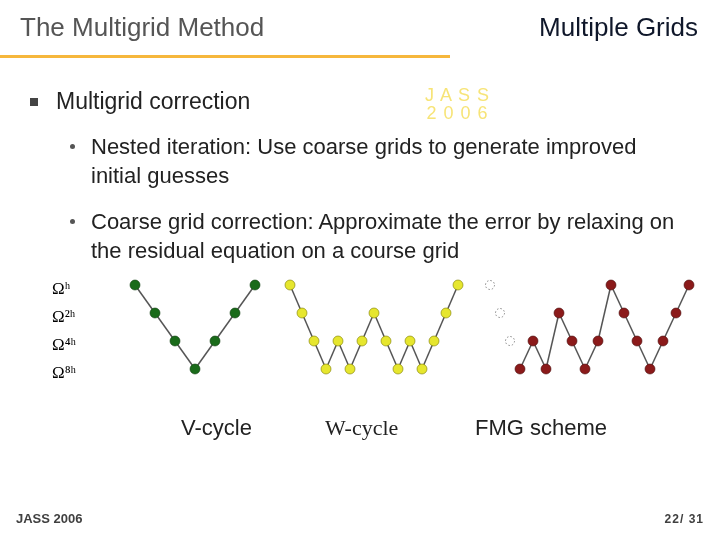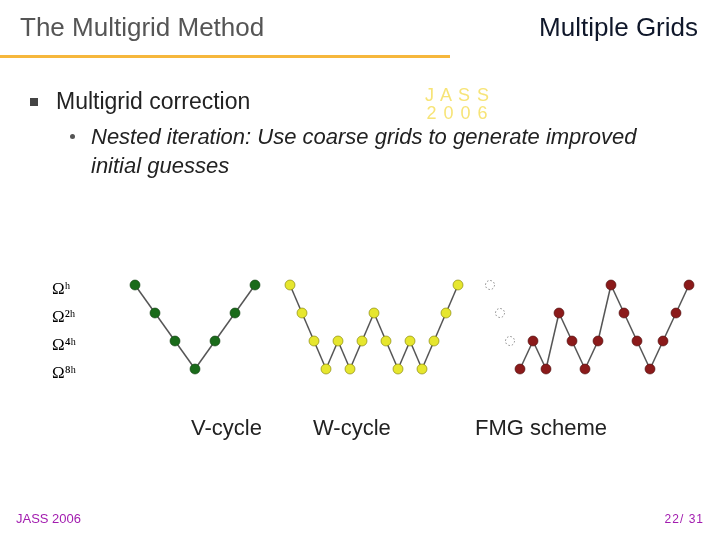--- a/index.html
+++ b/index.html
@@ -80,23 +80,22 @@
     margin-top: 10px;
     margin-right: 18px;
     flex: none;
   }
   .lvl2 {
     display: flex;
     align-items: flex-start;
     font-size: 22px;
     color: #222;
     margin-left: 40px;
-    margin-top: 8px;
+    margin-top: 18px;
     line-height: 1.3;
-    font-style: italic;
   }
   .b2 {
     width: 5px;
     height: 5px;
     border-radius: 50%;
     background: #555;
     margin-top: 11px;
     margin-right: 16px;
     flex: none;
   }
@@ -122,30 +121,31 @@
     top: 0;
   }
   .caption-row {
     position: absolute;
     top: 415px;
     left: 0;
     width: 720px;
     font-size: 22px;
     color: #222;
   }
-  .cap-v { position: absolute; left: 191px; }
-  .cap-w { position: absolute; left: 313px; }
+  .cap-v { position: absolute; left: 181px; }
+  .cap-w { position: absolute; left: 325px; font-family: Liberation Serif, serif; }
   .cap-f { position: absolute; left: 475px; }
   .footer {
     position: absolute;
     left: 16px;
     right: 16px;
     bottom: 14px;
     font-size: 13px;
-    color: #a21caf;
+    color: #404040;
+    font-weight: bold;
   }
   .footer .pg {
     position: absolute;
     right: 0;
     bottom: 0;
     font-size: 12px;
     letter-spacing: 1px;
   }
 </style>
 </head>
@@ -162,20 +162,24 @@
   </div>
 
   <div class="body">
     <div class="lvl1">
       <div class="b1"></div>
       <div>Multigrid correction</div>
     </div>
     <div class="lvl2">
       <div class="b2"></div>
       <div>Nested iteration: Use coarse grids to generate improved initial guesses</div>
+    </div>
+    <div class="lvl2">
+      <div class="b2"></div>
+      <div>Coarse grid correction: Approximate the error by relaxing on the residual equation on a course grid</div>
     </div>
   </div>
 
   <div class="diagrams">
     <div class="row-labels">
       <div>Ωʰ</div>
       <div>Ω²ʰ</div>
       <div>Ω⁴ʰ</div>
       <div>Ω⁸ʰ</div>
     </div>

